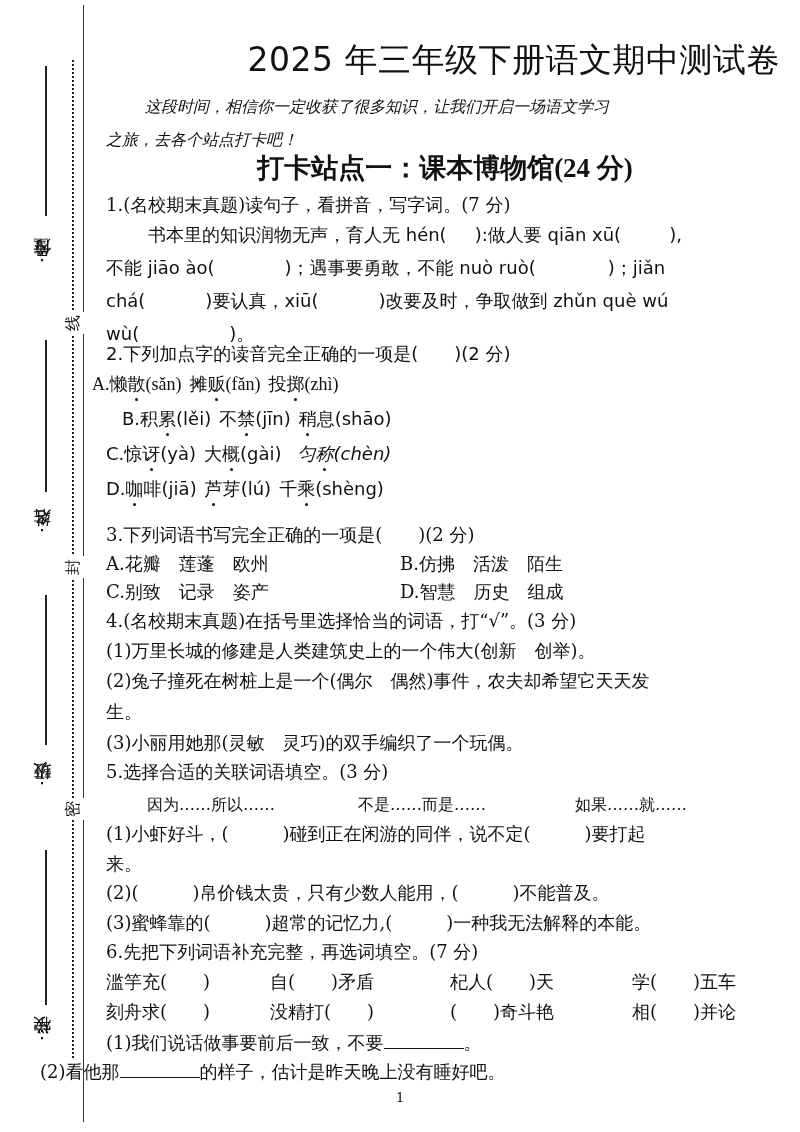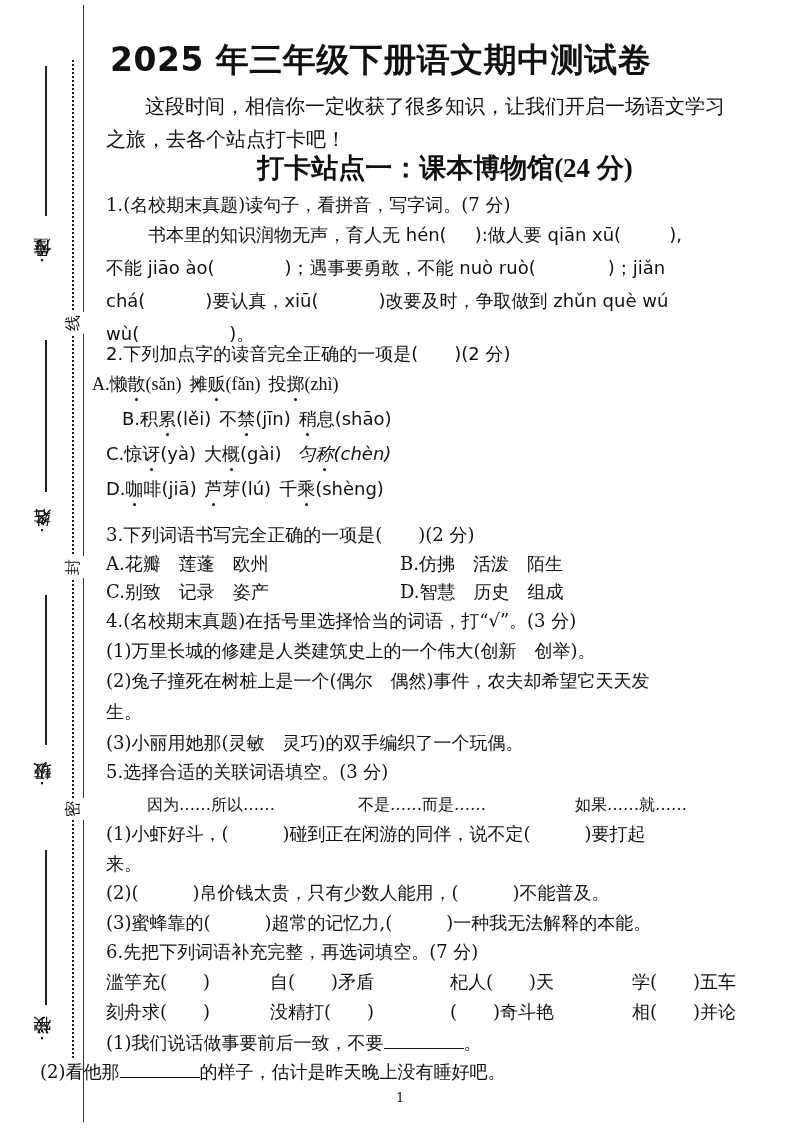--- a/index.html
+++ b/index.html
@@ -20,24 +20,24 @@
       writing-mode: vertical-rl; transform: rotate(180deg);
       display: flex; align-items: center; justify-content: center;
     }
     .seal-char {
       position: absolute; left: 62px; width: 22px; height: 22px;
       font-size: 16px; background: #fff; text-align: center; line-height: 22px;
       transform: rotate(-90deg);
     }
 
     .title {
-      position: absolute; left: 110px; top: 38px; width: 670px; text-align: left;
-      font-family: "DejaVu Sans", sans-serif; font-weight: bold; font-size: 33px; letter-spacing: 0.5px;
+      position: absolute; left: 110px; top: 38px; width: 670px; text-align: right;
+      font-family: "DejaVu Sans", sans-serif; font-weight: normal; font-size: 33px; letter-spacing: 0.5px;
     }
-    .intro { font-size: 20px; line-height: 33px; }
+    .intro { font-size: 16px; line-height: 33px; font-style: italic; }
     .station {
       position: absolute; left: 110px; top: 150px; width: 670px; text-align: center;
       font-family: "Liberation Serif", serif; font-weight: bold; font-size: 27px;
     }
     .q { font-size: 18px; }
     .sans { font-family: "DejaVu Sans", sans-serif; font-size: 18px; }
     .dotted-char { position: relative; display: inline-block; }
     .dotted-char::after {
       content: ""; position: absolute; left: 50%; bottom: -5px; width: 3px; height: 3px;
       margin-left: -1.5px; border-radius: 50%; background: #111;

